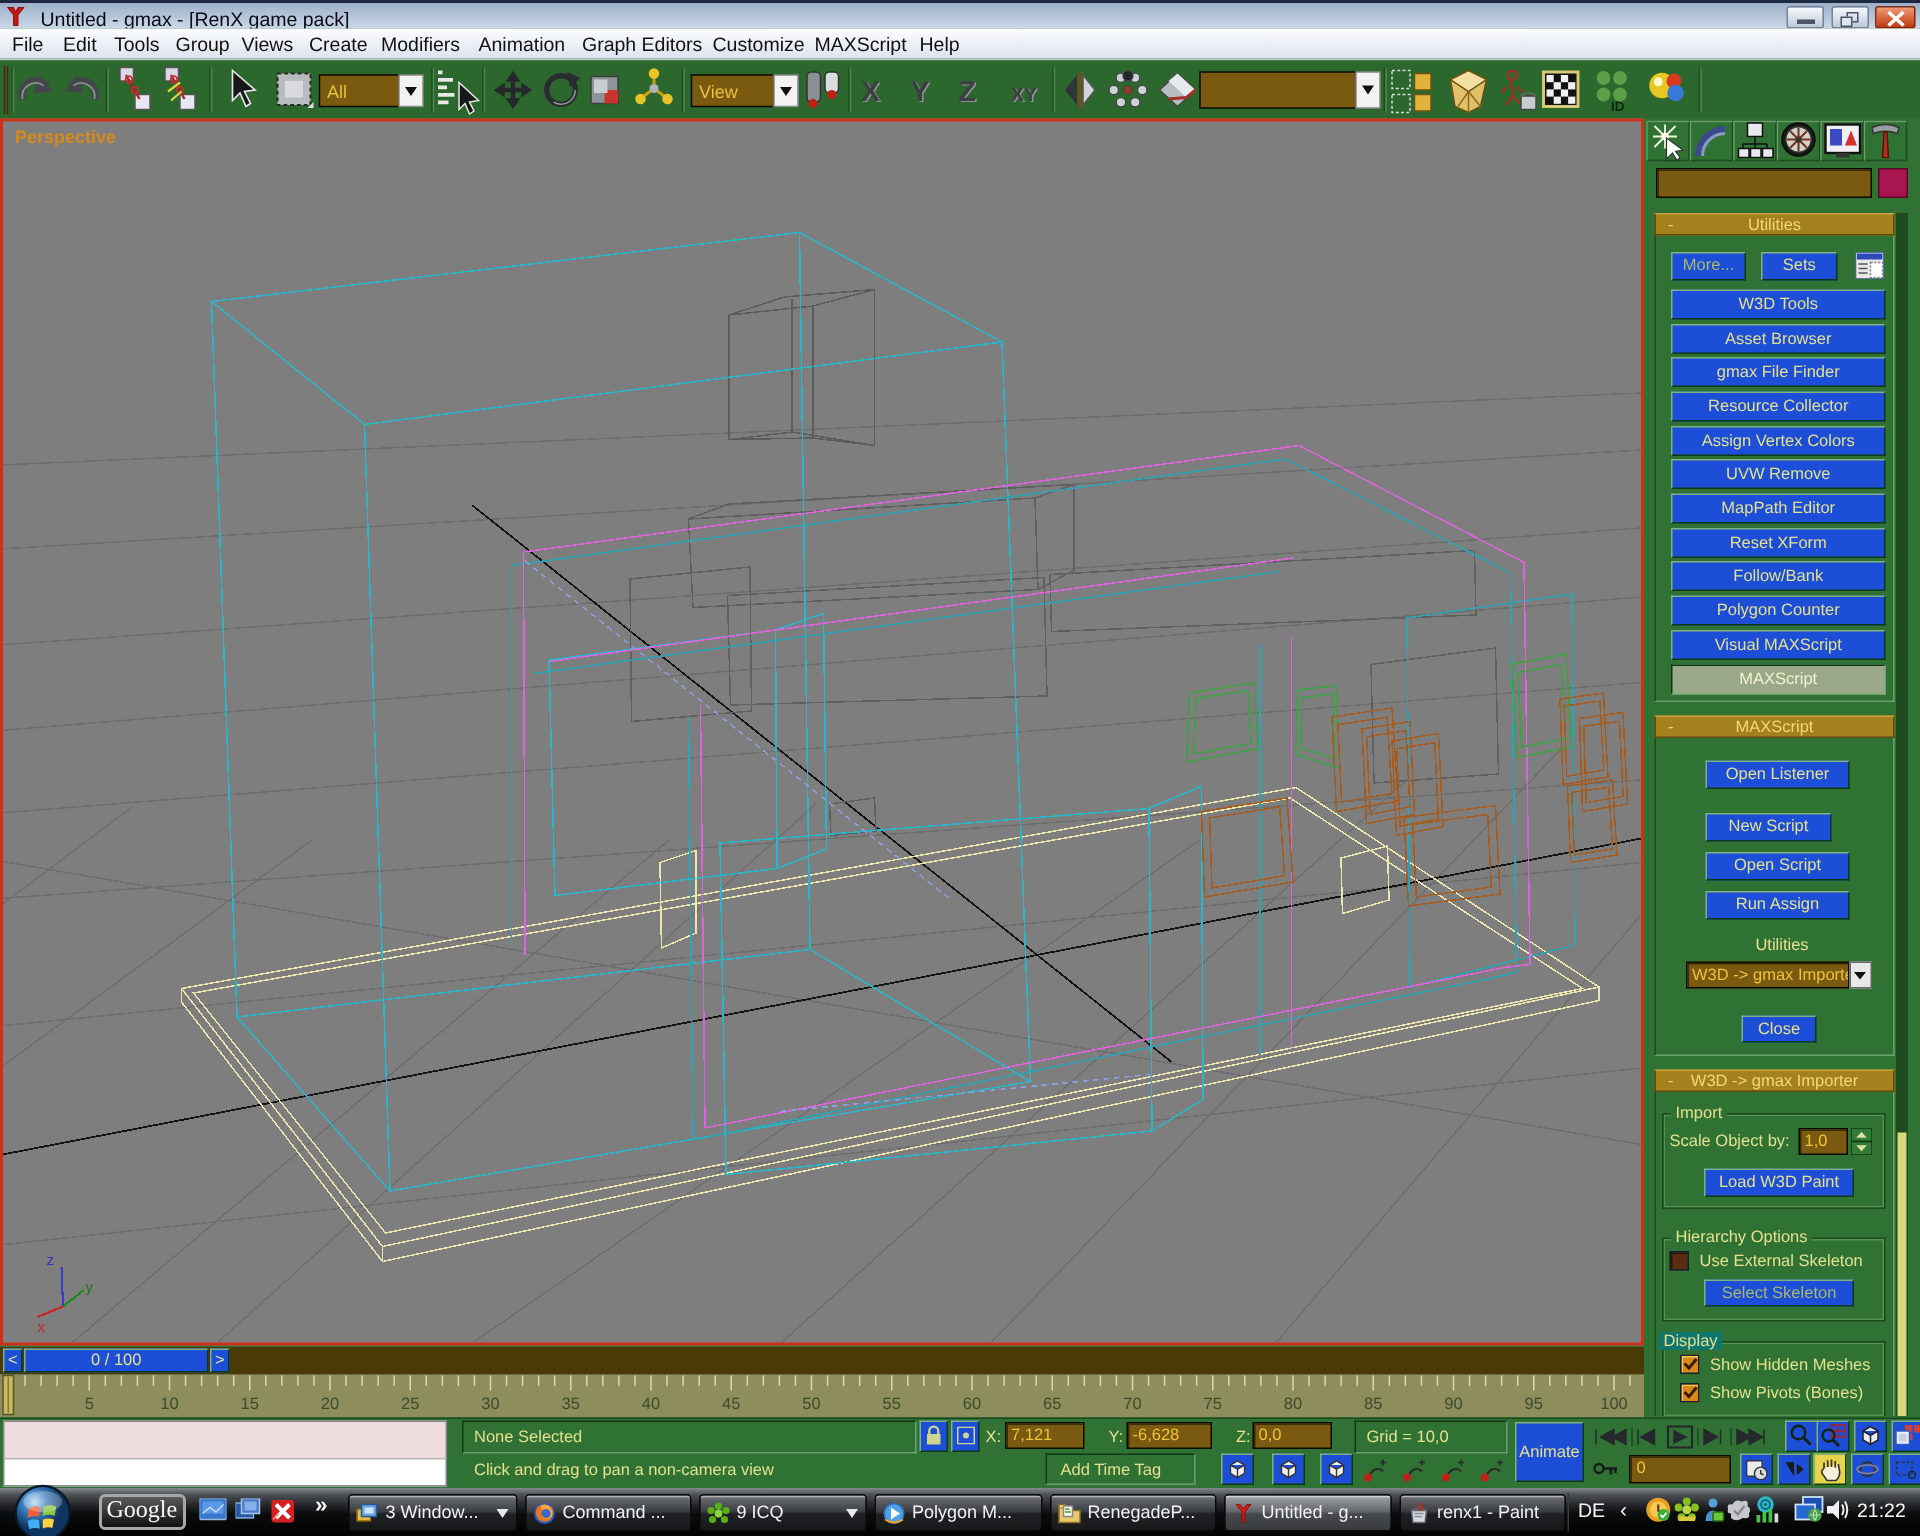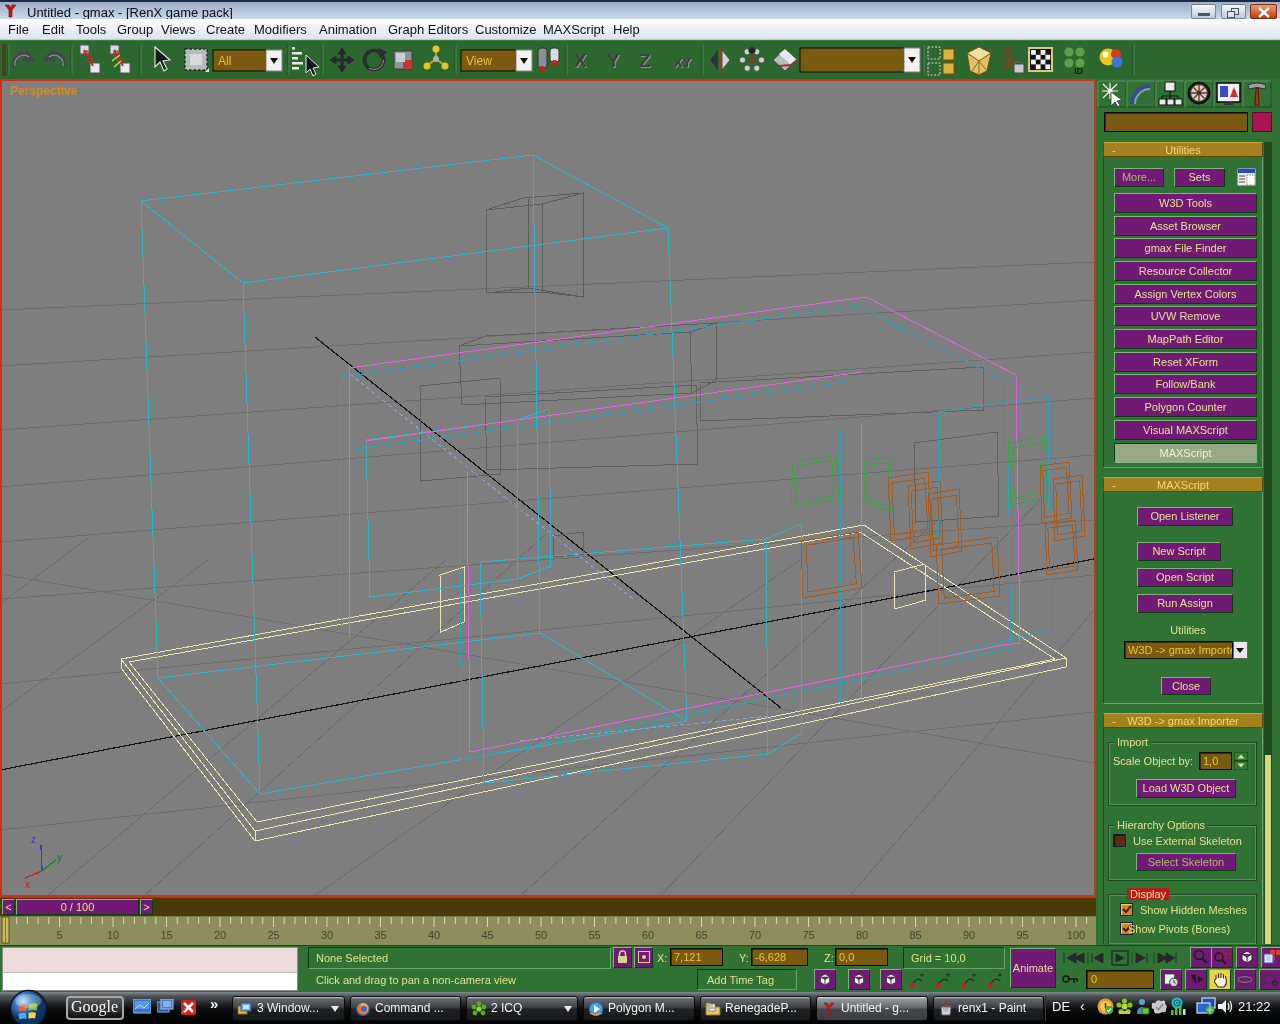--- a/index.html
+++ b/index.html
@@ -12,21 +12,21 @@
 #bclose{background:linear-gradient(#f09a76,#c03a12);border-color:#7e2a0c;}
 
 #menu{left:0;top:19px;width:1280px;height:21px;background:linear-gradient(#fcfdff,#dde3ed);border-bottom:1px solid #c2c8d2;}
 #menu span{position:absolute;top:3px;font-size:13px;color:#111;}
 
 #tbar{left:0;top:40px;width:1280px;height:39px;background:#2c672e;border-top:1px solid #417c42;}
 
 #vp{left:0;top:79px;width:1096px;height:818px;background:#7e7e7e;border:2px solid #d13018;}
 
 #panel{left:1096px;top:79px;width:184px;height:865px;background:#2f7233;}
-.gbtn{position:absolute;background:#701a75;border-top:1px solid #7fb27e;border-left:1px solid #7fb27e;border-bottom:1px solid #0d3a10;border-right:1px solid #0d3a10;color:#e3e08e;font-size:11px;text-align:center;}
+.gbtn{position:absolute;background:#1d4ed8;border-top:1px solid #7fb27e;border-left:1px solid #7fb27e;border-bottom:1px solid #0d3a10;border-right:1px solid #0d3a10;color:#e3e08e;font-size:11px;text-align:center;}
 .roh{position:absolute;background:#a5811e;border:1px solid #5e4a0e;border-top-color:#c8a43c;color:#f0d879;font-size:11px;text-align:center;height:15px;line-height:14px;}
 .roh i{position:absolute;left:8px;font-style:normal;}
 .olf{position:absolute;background:#7a5a10;border:1px solid #0a0a06;box-shadow:inset 1px 1px 0 #3a2d04;color:#eec23c;font-size:11px;}
 .glab{position:absolute;color:#e3e08e;font-size:11px;}
 .grpbox{position:absolute;border:1px solid #1b4a1d;box-shadow:inset 0 0 0 1px rgba(160,200,140,.35);}
 .cb{position:absolute;width:13px;height:13px;border:1px solid #123; background:#d8891c;box-shadow:inset 1px 1px 0 #f8c860;}
 
 #tslide{left:0;top:898px;width:1096px;height:18px;background:#4a3a08;}
 #ruler{left:0;top:916px;width:1096px;height:29px;background:#8d8d5d;}
 #status{left:0;top:945px;width:1280px;height:47px;background:#2f7233;border-top:1px solid #1a4a1c;}
@@ -433,38 +433,38 @@
       <div class="grpbox" style="left:12px;top:663px;width:149px;height:64px"></div>
       <div class="glab" style="left:18px;top:657px;background:#2f7233;padding:0 3px">Import</div>
       <div class="glab" style="left:17px;top:676px">Scale Object by:</div>
       <div class="olf" style="left:103px;top:673px;width:33px;height:18px;line-height:16px;padding-left:3px">1,0</div>
       <svg class="abs" style="left:138px;top:673px" width="14" height="18" viewBox="0 0 14 18">
         <rect x="0" y="0" width="14" height="9" fill="#357b38" stroke="#0d3a10"></rect>
         <rect x="0" y="9" width="14" height="9" fill="#357b38" stroke="#0d3a10"></rect>
         <path d="M7 2.5 L10.5 6.5 L3.5 6.5 Z" fill="#dce2a0"></path>
         <path d="M7 15.5 L10.5 11.5 L3.5 11.5 Z" fill="#dce2a0"></path>
       </svg>
-      <div class="gbtn" style="left:40px;top:700px;width:100px;height:19px;line-height:17px">Load W3D Object</div>
+      <div class="gbtn" style="left:40px;top:700px;width:100px;height:19px;line-height:17px">Load W3D Paint</div>
       <div class="grpbox" style="left:12px;top:746px;width:149px;height:56px"></div>
       <div class="glab" style="left:18px;top:740px;background:#2f7233;padding:0 3px">Hierarchy Options</div>
       <div class="cb" style="left:17px;top:755px;background:#5a2d12;box-shadow:inset 1px 1px 0 #2a1508"></div>
       <div class="glab" style="left:37px;top:756px">Use External Skeleton</div>
       <div class="gbtn" style="left:40px;top:774px;width:100px;height:18px;line-height:16px;color:#a8b86a">Select Skeleton</div>
       <div class="grpbox" style="left:12px;top:815px;width:149px;height:50px;border-bottom:none"></div>
-      <div class="glab" style="left:31px;top:809px;background:#b91c1c;padding:0 3px">Display</div>
+      <div class="glab" style="left:10px;top:809px;background:#0f766e;padding:0 3px">Display</div>
       <div class="cb" style="left:24px;top:824px"></div>
       <svg class="abs" style="left:26px;top:826px" width="10" height="9" viewBox="0 0 10 9">
         <path d="M1 4 L4 7 L9 1" stroke="#3a1c04" stroke-width="2" fill="none"></path>
       </svg>
       <div class="glab" style="left:44px;top:825px">Show Hidden Meshes</div>
       <div class="cb" style="left:24px;top:843px"></div>
       <svg class="abs" style="left:26px;top:845px" width="10" height="9" viewBox="0 0 10 9">
         <path d="M1 4 L4 7 L9 1" stroke="#3a1c04" stroke-width="2" fill="none"></path>
       </svg>
-      <div class="glab" style="left:32px;top:844px">Show Pivots (Bones)</div>
+      <div class="glab" style="left:44px;top:844px">Show Pivots (Bones)</div>
       <div class="abs" style="left:168px;top:63px;width:8px;height:802px;background:#1e4a1e"></div>
       <div class="abs" style="left:169px;top:676px;width:6px;height:189px;background:#d8d87a"></div>
     </div>
 <div class="abs" id="tslide">
       <div class="gbtn" style="left:2px;top:1px;width:13px;height:16px;line-height:14px">&lt;</div>
       <div class="gbtn" style="left:16px;top:1px;width:123px;height:16px;line-height:14px">0 / 100</div>
       <div class="gbtn" style="left:140px;top:1px;width:13px;height:16px;line-height:14px">&gt;</div>
     </div>
 <div class="abs" id="ruler">
       <svg class="abs" style="left:0;top:0" width="1096" height="29" viewBox="0 0 1096 29">
@@ -678,21 +678,21 @@
         <svg class="ticon" viewBox="0 0 16 16">
           <g fill="#58b018">
             <circle cx="8" cy="3" r="2.4"></circle>
             <circle cx="13" cy="6" r="2.4"></circle>
             <circle cx="12" cy="12" r="2.4"></circle>
             <circle cx="4" cy="12" r="2.4"></circle>
             <circle cx="3" cy="6" r="2.4"></circle>
           </g>
           <circle cx="8" cy="8" r="2.6" fill="#88d838"></circle>
         </svg>
-        <span class="lab">2 ICQ</span>
+        <span class="lab">9 ICQ</span>
         <svg style="position:absolute;right:4px;top:9px" width="9" height="7" viewBox="0 0 9 7">
           <path d="M0 0 L8 0 L4 6 Z" fill="#e8e8e8"></path>
         </svg>
       </div>
       <div class="tbtn" style="left:583px;width:112px">
         <svg class="ticon" viewBox="0 0 16 16">
           <circle cx="8" cy="8" r="7" fill="#2878c8"></circle>
           <circle cx="8" cy="8" r="6" fill="#50a0e8"></circle>
           <path d="M6 4 L12 8 L6 12 Z" fill="#f8f8f8"></path>
           <path d="M2 12 Q8 16 14 12" stroke="#f8a020" fill="none" stroke-width="1.4"></path>

